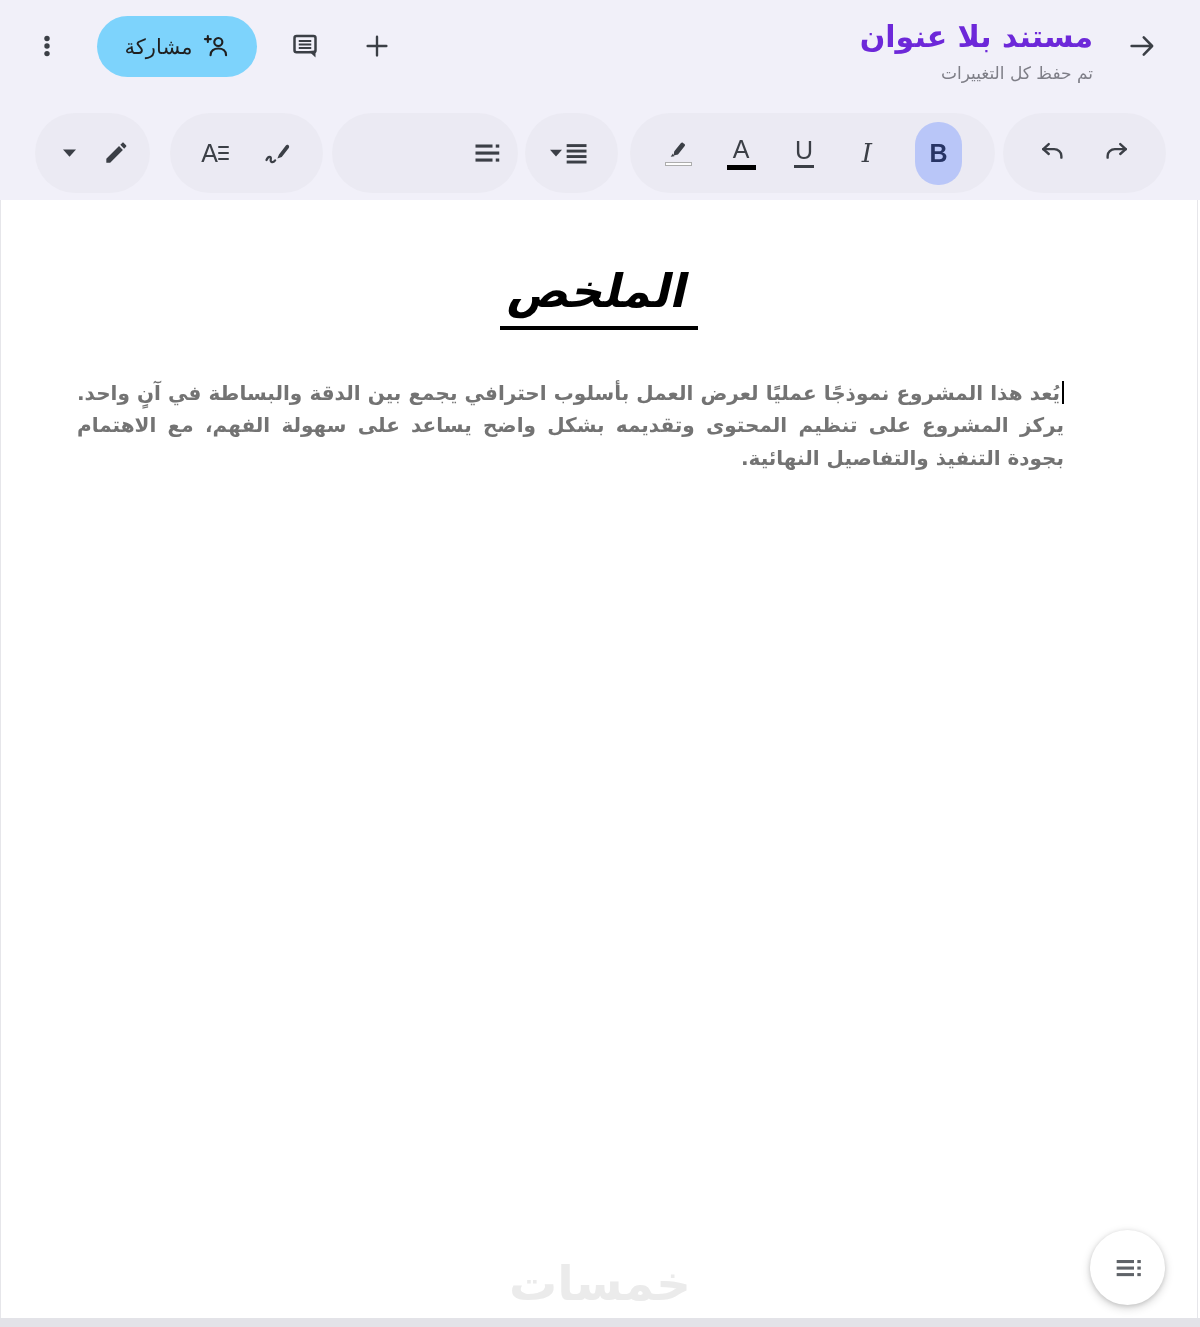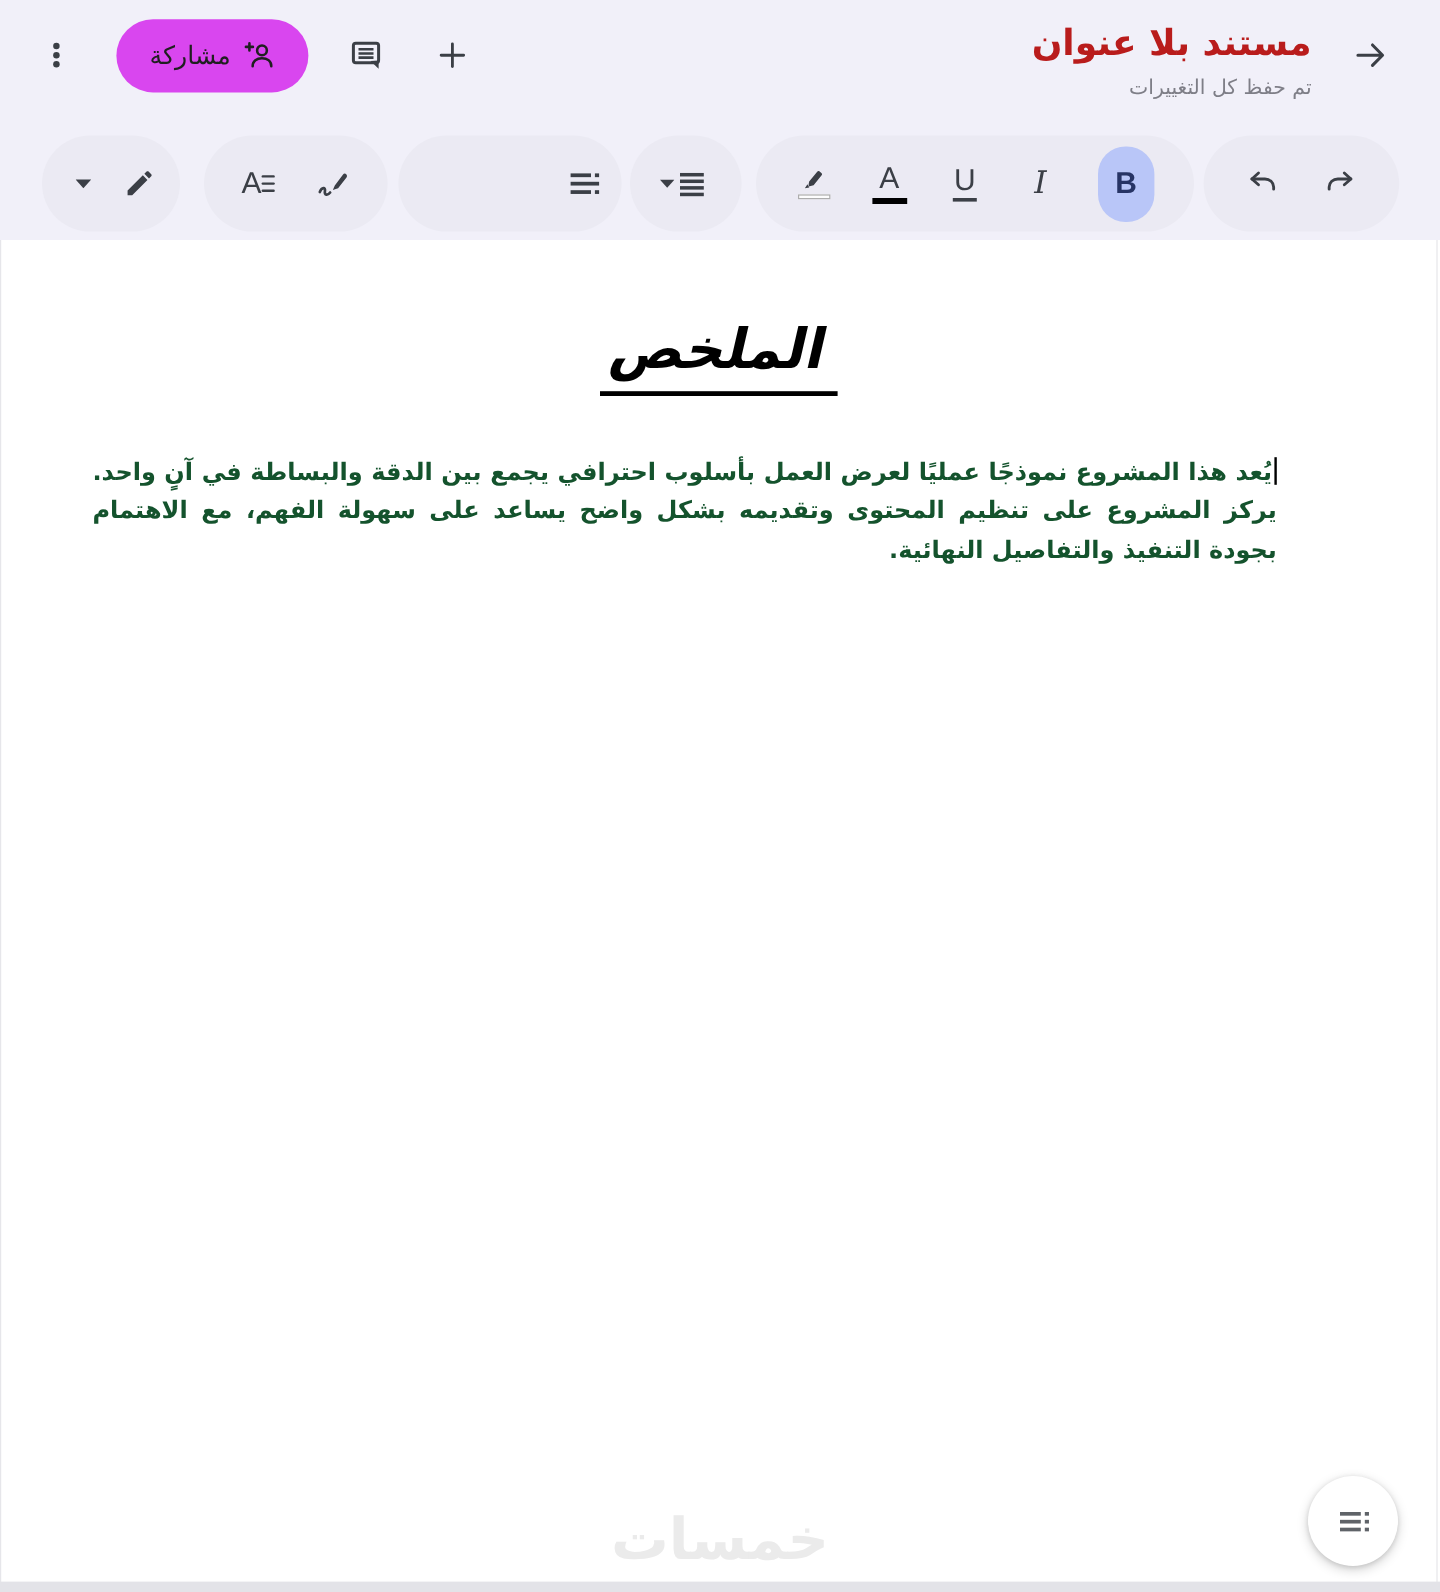--- a/index.html
+++ b/index.html
@@ -7,28 +7,28 @@
     width:1200px;height:1327px;position:relative;overflow:hidden;
     background:#ffffff;font-family:"DejaVu Sans",sans-serif;
     -webkit-font-smoothing:antialiased;
   }
   
   .topbars{position:absolute;top:0;left:0;width:1200px;height:200px;background:#f1f0f9;}
   .icon-btn{position:absolute;display:flex;align-items:center;justify-content:center;
     width:48px;height:48px;border:none;background:transparent;cursor:pointer;padding:0;}
   .kebab-btn{left:23px;top:22px;}
   .share-pill{position:absolute;left:97px;top:16px;width:160px;height:61px;border-radius:31px;
-    background:#d946ef;display:flex;direction:rtl;align-items:center;justify-content:center;
+    background:#7dd3fc;display:flex;direction:rtl;align-items:center;justify-content:center;
     gap:10px;border:none;cursor:pointer;text-align:right;}
   .share-label{font-size:21px;color:#1f1f1f;}
   .comment-btn{left:281px;top:22px;}
   .plus-btn{left:353px;top:22px;}
   .back-btn{left:1118px;top:22px;}
   .title-block{position:absolute;top:20px;right:107px;text-align:right;direction:rtl;}
-  .doc-title{font-size:30px;font-weight:bold;color:#b91c1c;line-height:34px;margin-left:34px;}
+  .doc-title{font-size:30px;font-weight:bold;color:#6d28d9;line-height:34px;margin-left:34px;}
   .doc-status{font-size:17px;color:#7e7e87;margin-top:9px;}
   
   .toolbar{position:absolute;top:113px;left:0;width:1200px;height:80px;}
   .pill{position:absolute;top:0;height:80px;border-radius:40px;background:#ebeaf3;
     display:flex;align-items:center;}
   .pill-edit{left:35px;width:115px;justify-content:center;gap:16px;}
   .pill-format{left:170px;width:153px;justify-content:space-evenly;}
   .pill-list{left:332px;width:186px;justify-content:flex-end;padding-right:0;box-sizing:border-box;}
   .pill-list .tool{margin-right:16px;}
   .pill-spacing{left:525px;width:93px;justify-content:center;gap:5px;}
@@ -46,21 +46,21 @@
   .i-glyph{font-family:"DejaVu Serif",serif;font-style:italic;font-size:26px;}
   .bold-btn{width:47px;height:63px;border-radius:23px;background:#b9c6f8;}
   .bold-btn .glyph{color:#273465;font-weight:bold;font-size:25px;}
   
   .page{position:absolute;top:200px;left:0;width:1198px;height:1127px;background:#ffffff;
     border-left:1px solid #e6e6ea;border-right:1px solid #e6e6ea;box-sizing:border-box;}
   .heading-wrap{margin-top:64px;text-align:center;direction:rtl;}
   .heading-underline{display:inline-block;border-bottom:4px solid #000;padding:0 10px 8px;}
   .heading-text{display:inline-block;transform:skewX(-13deg);font-size:46px;font-weight:bold;color:#000;}
   .doc-body{margin:47px 133px 0 76px;direction:rtl;text-align:justify;font-size:20px;
-    line-height:32.3px;font-weight:bold;color:#14532d;}
+    line-height:32.3px;font-weight:bold;color:#737373;}
   .doc-body p{margin:0;}
   .caret-cursor{display:inline-block;width:2px;height:23px;background:#000;
     vertical-align:-4px;margin-left:2px;}
   .watermark{position:absolute;bottom:16px;left:0;width:100%;text-align:center;
     font-size:48px;font-weight:bold;color:#ebebeb;direction:rtl;pointer-events:none;}
   .fab{position:absolute;left:1090px;top:1230px;width:75px;height:75px;border-radius:50%;
     background:#ffffff;border:none;cursor:pointer;display:flex;align-items:center;justify-content:center;
     box-shadow:0 3px 10px rgba(0,0,0,.18),0 1px 4px rgba(0,0,0,.12);}
   .bottom-strip{position:absolute;bottom:0;left:0;width:1200px;height:9px;background:#e3e3e8;}
   svg{display:block;}

